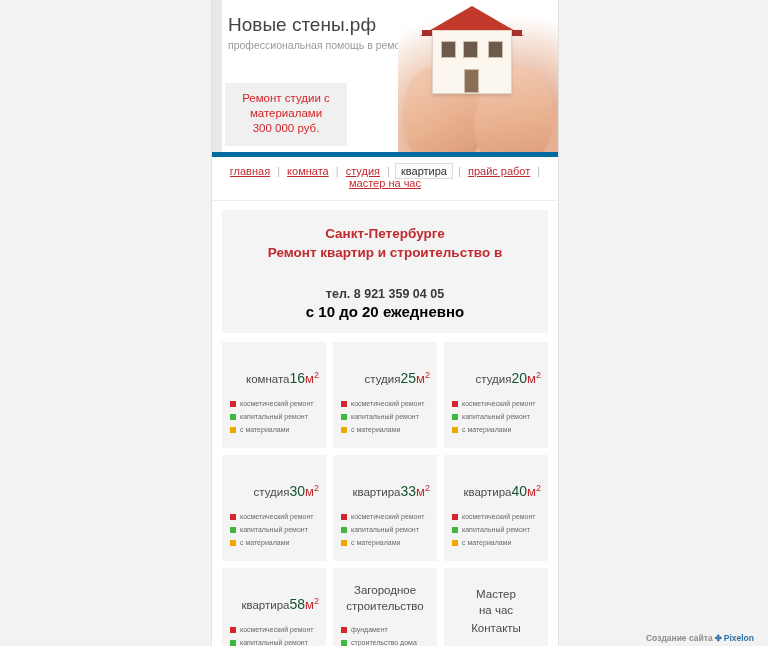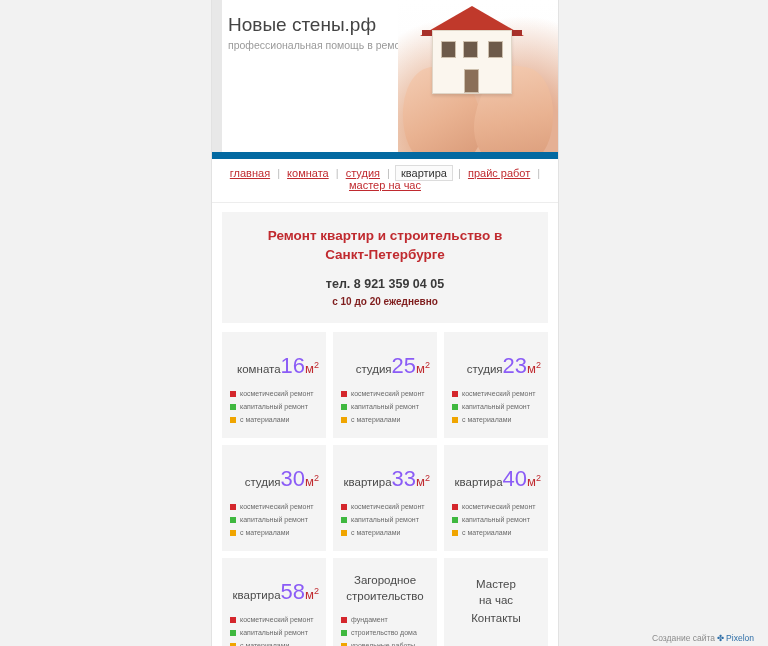--- a/index.html
+++ b/index.html
@@ -27,21 +27,21 @@
     background: #ffffff;
     border-left: 1px solid #e2e2e2;
     border-right: 1px solid #e2e2e2;
   }
 
   
   .header {
     position: relative;
     height: 152px;
     background: #ffffff;
-    border-bottom: 7px solid #0369a1;
+    border-bottom: 5px solid #0369a1;
     overflow: hidden;
   }
   .header-bar {
     position: absolute;
     left: 0;
     top: 0;
     width: 10px;
     height: 152px;
     background: #e8e8e8;
   }
@@ -186,29 +186,29 @@
     padding: 14px 10px 13px 10px;
     text-align: center;
   }
   .hero-title {
     color: #c02a2f;
     font-size: 13.5px;
     font-weight: bold;
     line-height: 19px;
   }
   .hero-phone {
-    margin-top: 12px;
+    margin-top: 24px;
     color: #3a3a3a;
     font-size: 12.5px;
     font-weight: bold;
     line-height: 17px;
   }
   .hero-hours {
-    color: #7f1d1d;
-    font-size: 10px;
+    color: #000000;
+    font-size: 15px;
     font-weight: bold;
     line-height: 17px;
   }
 
   
   .grid {
     margin: 9px 10px 0 10px;
     display: flex;
     flex-wrap: wrap;
     gap: 7px;
@@ -225,22 +225,22 @@
     position: absolute;
     left: 7px;
     right: 7px;
     top: 26px;
     text-align: right;
     color: #4a4a4a;
     font-size: 11.5px;
     line-height: 14px;
   }
   .card-title .num {
-    color: #8b5cf6;
-    font-size: 22px;
+    color: #14532d;
+    font-size: 14px;
   }
   .card-title .unit {
     color: #c02a2f;
     font-size: 13px;
   }
   .card-title sup {
     font-size: 9px;
     color: #c02a2f;
   }
   .card-title.center {
@@ -272,20 +272,21 @@
   }
   .sw.red { background: #d4262c; }
   .sw.green { background: #3fb83f; }
   .sw.orange { background: #f0a500; }
   .credits {
     position: absolute;
     right: 14px;
     top: 633px;
     font-size: 8.5px;
     color: #8c8c8c;
+    font-weight: bold;
   }
   .credits a {
     color: #2f6fa8;
     text-decoration: none;
   }
   .credits .mark {
     color: #2f6fa8;
     margin: 0 2px;
   }
 </style>
@@ -296,20 +297,24 @@
   <div class="site">
 
     <div class="header">
       <div class="header-bar"></div>
 
       <div class="brand">
         <div class="brand-title">Новые стены.рф</div>
         <div class="brand-sub">профессиональная помощь в ремонте</div>
       </div>
 
+      <div class="promo">
+        <span>Ремонт студии с материалами</span>
+        <span class="promo-price">300 000 руб.</span>
+      </div>
 
       <div class="house">
         <div class="house-photo">
           <div class="hand-l"></div>
           <div class="hand-r"></div>
           <div class="house-roof"></div>
           <div class="house-roof2"></div>
           <div class="house-body">
             <div class="win" style="left:8px; top:10px;"></div>
             <div class="win" style="left:30px; top:10px;"></div>
@@ -330,22 +335,22 @@
         <span class="sep">|</span>
         <a href="#" class="current">квартира</a>
         <span class="sep">|</span>
         <a href="#">прайс работ</a>
         <span class="sep">|</span>
         <a href="#">мастер на час</a>
       </div>
     </div>
 
     <div class="hero">
+      <div class="hero-title">Санкт-Петербурге</div>
       <div class="hero-title">Ремонт квартир и строительство в</div>
-      <div class="hero-title">Санкт-Петербурге</div>
       <div class="hero-phone">тел. 8 921 359 04 05</div>
       <div class="hero-hours">с 10 до 20 ежедневно</div>
     </div>
 
     <div class="grid">
 
       <div class="card">
         <div class="card-title">
           <span>комната</span><span class="num">16</span><span class="unit">м</span><sup>2</sup>
         </div>
@@ -380,21 +385,21 @@
             </div>
           <div class="opt">
               <span class="sw orange"></span>
               <span>с материалами</span>
             </div>
         </div>
       </div>
 
       <div class="card">
         <div class="card-title">
-          <span>студия</span><span class="num">23</span><span class="unit">м</span><sup>2</sup>
+          <span>студия</span><span class="num">20</span><span class="unit">м</span><sup>2</sup>
         </div>
         <div class="opts">
           <div class="opt">
               <span class="sw red"></span>
               <span>косметический ремонт</span>
             </div>
           <div class="opt">
               <span class="sw green"></span>
               <span>капитальный ремонт</span>
             </div>

